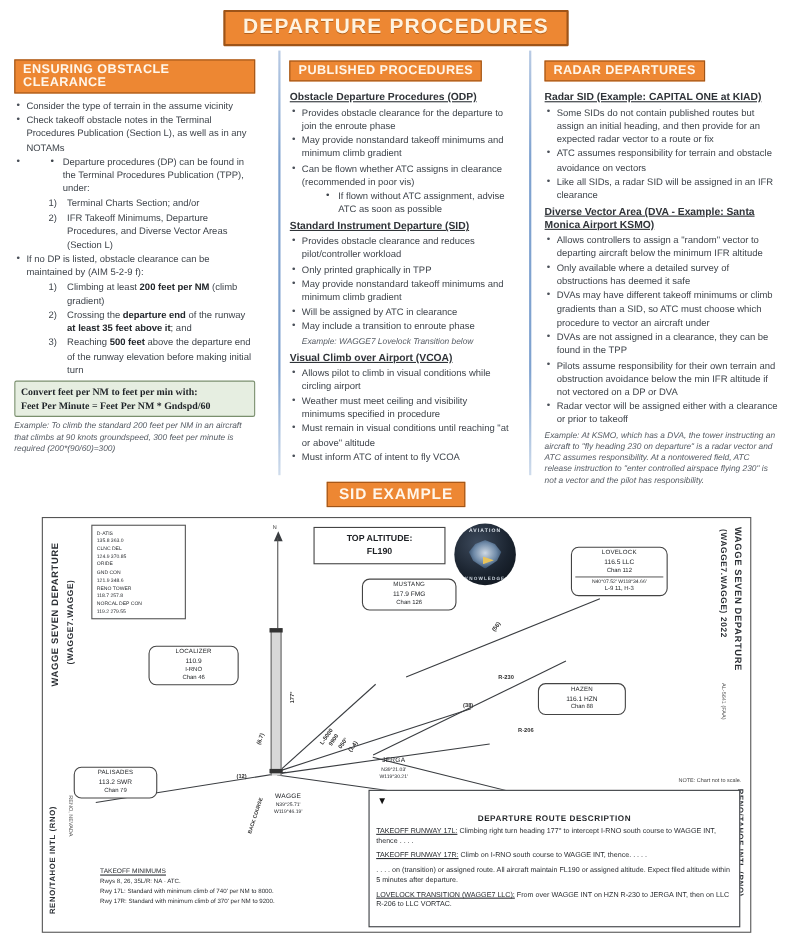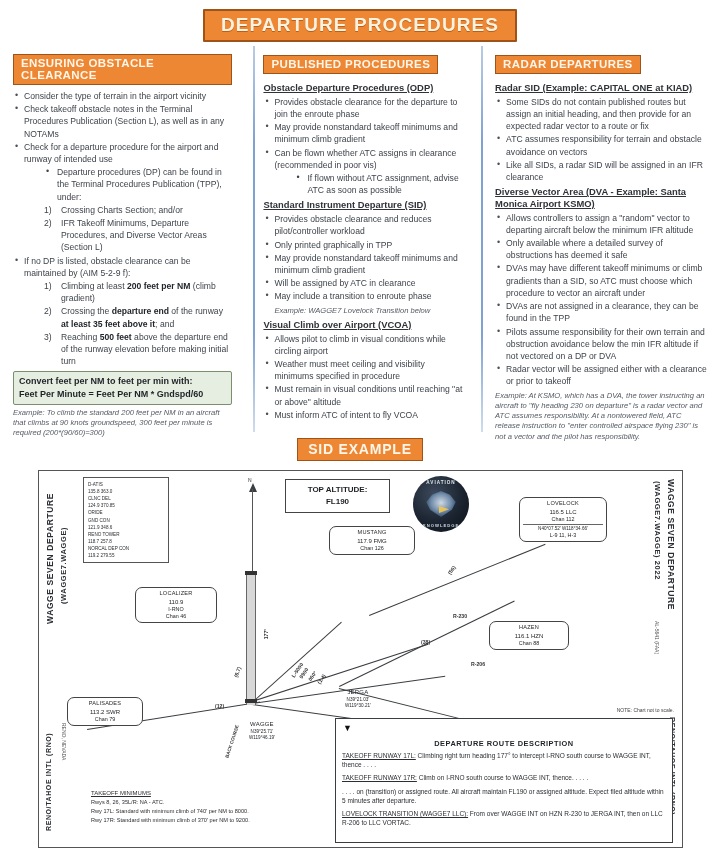--- a/index.html
+++ b/index.html
@@ -84,20 +84,21 @@
   .bold { font-weight:bold; color:#22262b; }
   .exnote { font-size:7.6px; font-style:italic; line-height:1.35; color:#555b63; margin-top:3px; }
 
   .greenbox {
     border:1.5px solid #7a8f6e;
     background:#E6EEE1;
     padding:3px 5px;
     margin:4px 0 2px 0;
     font-size:9px; font-weight:bold; line-height:1.4; color:#1f2328;
     border-radius:2px;
+    font-family:Liberation Serif, serif;
   }
 
   
   .sid-head-wrap { display:flex; justify-content:center; margin-top:4px; }
   .sid-head {
     background:#ED8733; border:1.5px solid #9E5418; color:#FFF6EA;
     font-size:14px; font-weight:bold; letter-spacing:.8px; padding:2px 10px 3px 10px;
   }
 
   .chart-outer {
@@ -188,29 +189,28 @@
   <div class="main-title">DEPARTURE PROCEDURES</div>
 </div>
 
 <div class="cols">
   <div class="vdivide vd1"></div>
   <div class="vdivide vd2"></div>
 
   <div class="col col-1">
     <div class="sec-head">ENSURING OBSTACLE CLEARANCE</div>
     <ul class="b">
-      <li>Consider the type of terrain in the airport vicinity</li>
+      <li>Consider the type of terrain in the assume vicinity</li>
       <li>Check takeoff obstacle notes in the Terminal Procedures Publication (Section L), as well as in any NOTAMs</li>
       <li>
-        <span>Check for a departure procedure for the airport and runway of intended use</span>
         <ul class="b2">
           <li>Departure procedures (DP) can be found in the Terminal Procedures Publication (TPP), under:</li>
         </ul>
         <ol class="num">
-          <li>Crossing Charts Section; and/or</li>
+          <li>Terminal Charts Section; and/or</li>
           <li>IFR Takeoff Minimums, Departure Procedures, and Diverse Vector Areas (Section L)</li>
         </ol>
       </li>
       <li>
         <span>If no DP is listed, obstacle clearance can be maintained by (AIM 5-2-9 f):</span>
         <ol class="num">
           <li><span>Climbing at least </span><span class="bold">200 feet per NM</span><span> (climb gradient)</span></li>
           <li><span>Crossing the </span><span class="bold">departure end</span><span> of the runway </span><span class="bold">at least 35 feet above it</span><span>; and</span></li>
           <li><span>Reaching </span><span class="bold">500 feet</span><span> above the departure end of the runway elevation before making initial turn</span></li>
         </ol>
@@ -306,21 +306,21 @@
       <div>124.9   370.85</div>
       <div>ORIDE</div>
       <div>GND CON</div>
       <div>121.9   348.6</div>
       <div>RENO TOWER</div>
       <div>118.7   257.8</div>
       <div>NORCAL DEP CON</div>
       <div>119.2   279.55</div>
     </div>
 
-    <div class="plainbox" style="left:246px; top:8px; width:105px;">
+    <div class="plainbox" style="left:246px; top:8px; width:120px;">
       <div>TOP ALTITUDE:</div>
       <div>FL190</div>
     </div>
 
     <div class="logo">
       <div class="lt">AVIATION</div>
       <div class="eagle"></div>
       <div class="beak"></div>
       <div class="lb">KNOWLEDGE</div>
     </div>

